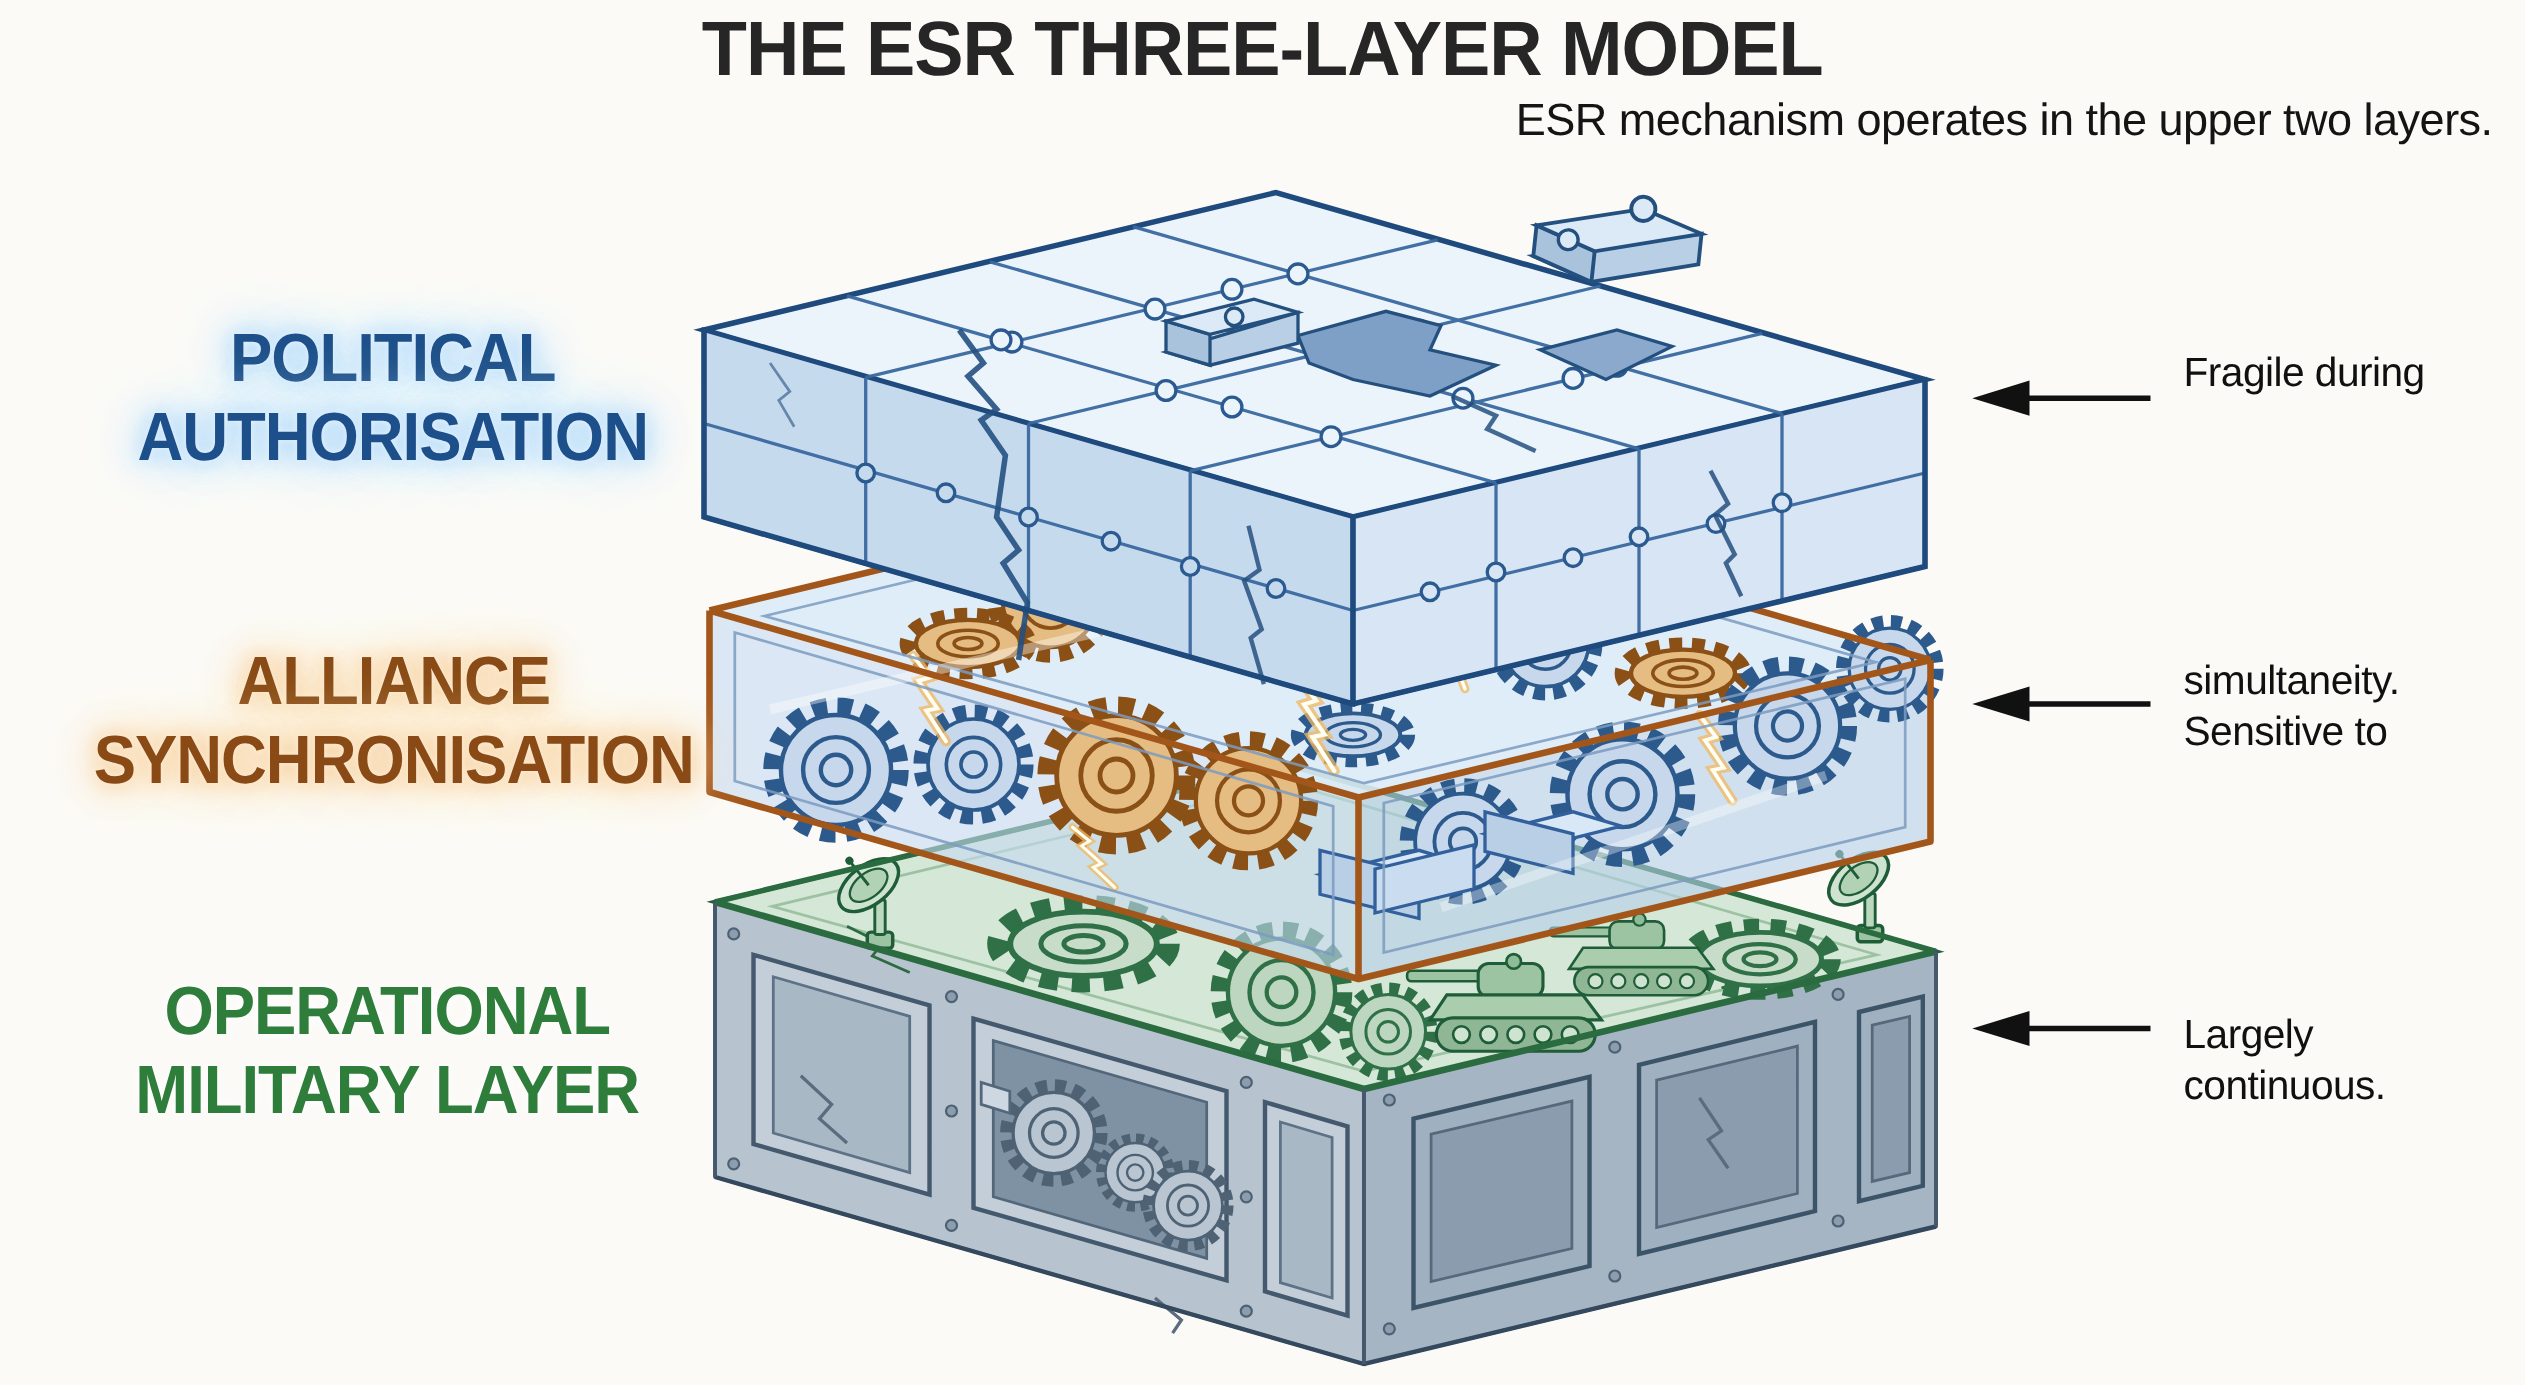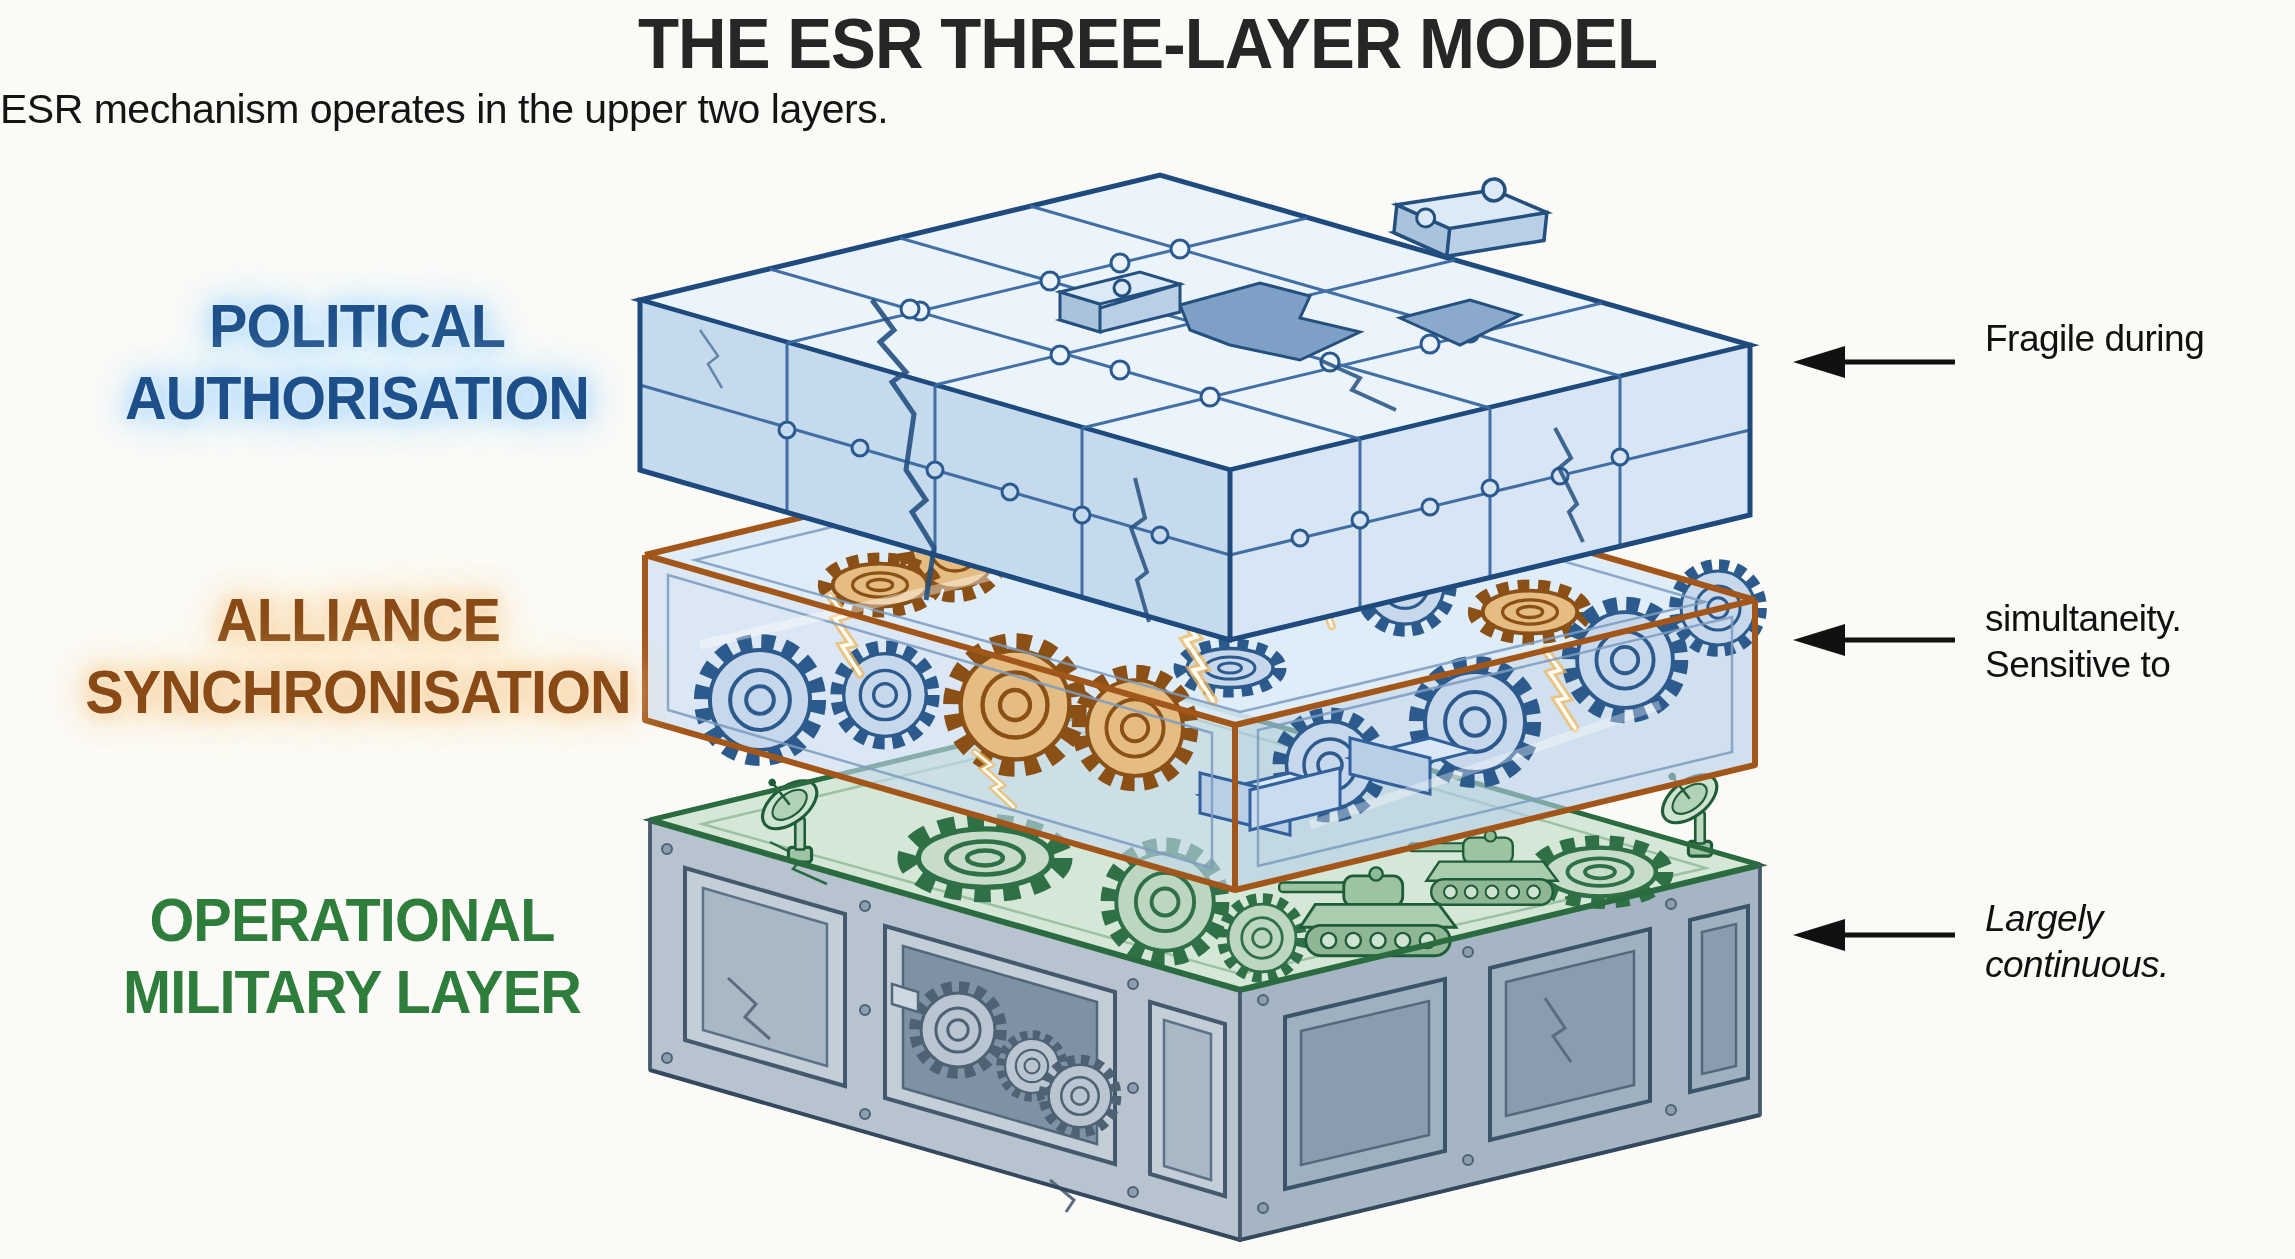--- a/index.html
+++ b/index.html
@@ -7,40 +7,40 @@
     width:2295px;height:1259px;position:relative;overflow:hidden;
     background:#fbfaf7;
     font-family:"Liberation Sans", sans-serif;
   }
   .title{
     position:absolute;top:4px;left:0;width:2295px;text-align:center;
     font-size:70px;font-weight:bold;color:#262626;letter-spacing:-1px;
     transform:scaleX(.96);
   }
   .subtitle{
-    position:absolute;top:86px;left:0;width:2266px;text-align:left;
+    position:absolute;top:86px;left:0;width:2266px;text-align:right;
     font-size:41px;color:#141414;letter-spacing:-0.5px;
   }
   .layer-label{
     position:absolute;width:640px;text-align:center;font-weight:bold;
     font-size:62px;line-height:1.16;letter-spacing:-1px;transform:scaleX(.93);
   }
   .label-political{left:37px;top:290px;color:#1d4f8a;
     text-shadow:0 0 6px #e6f3fe,0 0 14px #c2e1fa,0 0 26px #abd6f7,0 0 44px #abd6f7,0 0 70px #c9e6fb;}
   .label-alliance{left:38px;top:584px;color:#8a4a15;
     text-shadow:0 0 6px #fdeedd,0 0 14px #f8d8ad,0 0 26px #f4cd9a,0 0 44px #f4cd9a,0 0 70px #f8e0bf;}
   .label-operational{left:32px;top:884px;color:#2e7d3b;
     text-shadow:0 0 10px #ffffff;}
   .annotation{
     position:absolute;left:1985px;width:310px;text-align:left;
     font-size:37px;line-height:1.24;color:#101010;letter-spacing:-0.5px;
   }
   .annotation-1{top:316px;}
   .annotation-2{top:596px;}
-  .annotation-3{top:896px;font-style:italic;}
+  .annotation-3{top:918px;}
   svg{position:absolute;left:0;top:0;}
 </style>
 </head>
 <body>
 
 <svg width="2295" height="1259" viewBox="0 0 2295 1259">
   <defs>
     <g id="gear">
       <circle r="50" fill="none" stroke-width="15" stroke-dasharray="11.5 8.2"></circle>
       <circle r="43.5" stroke-width="3.5"></circle>

